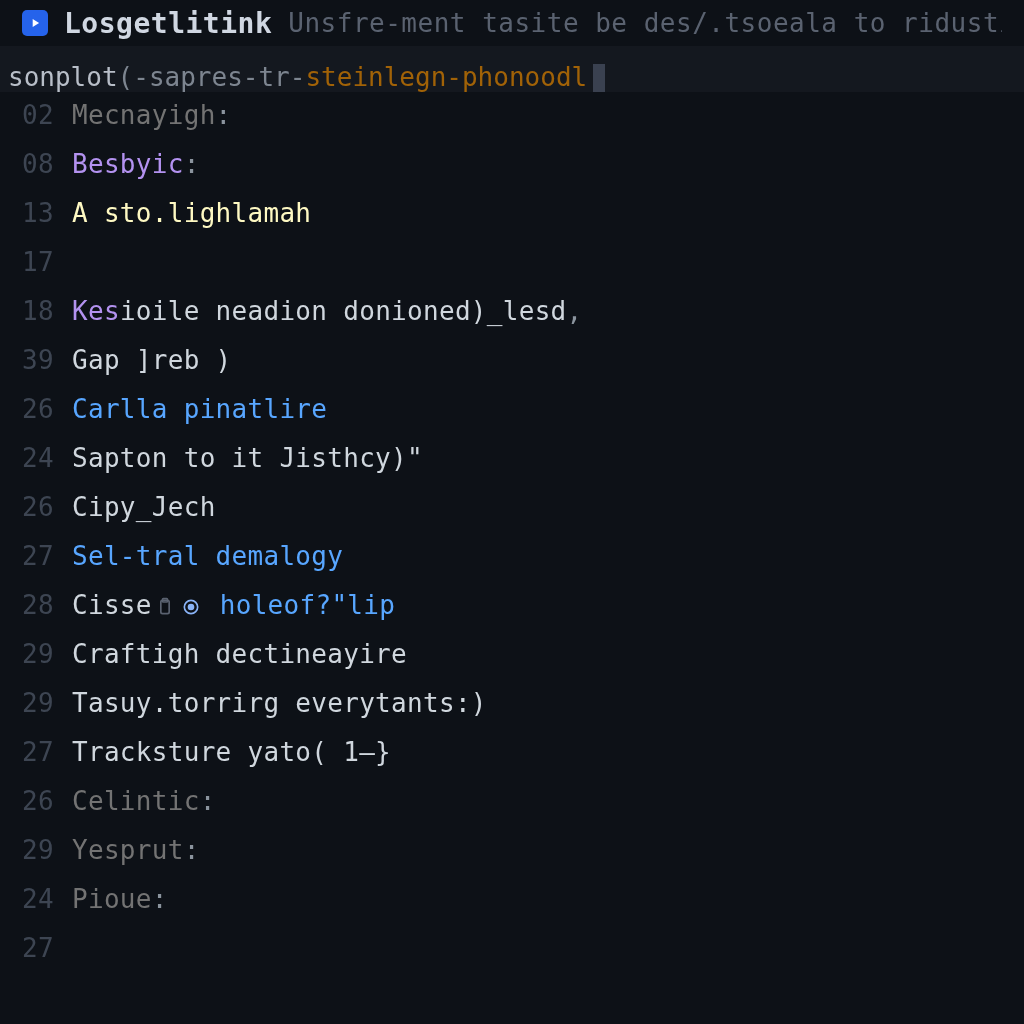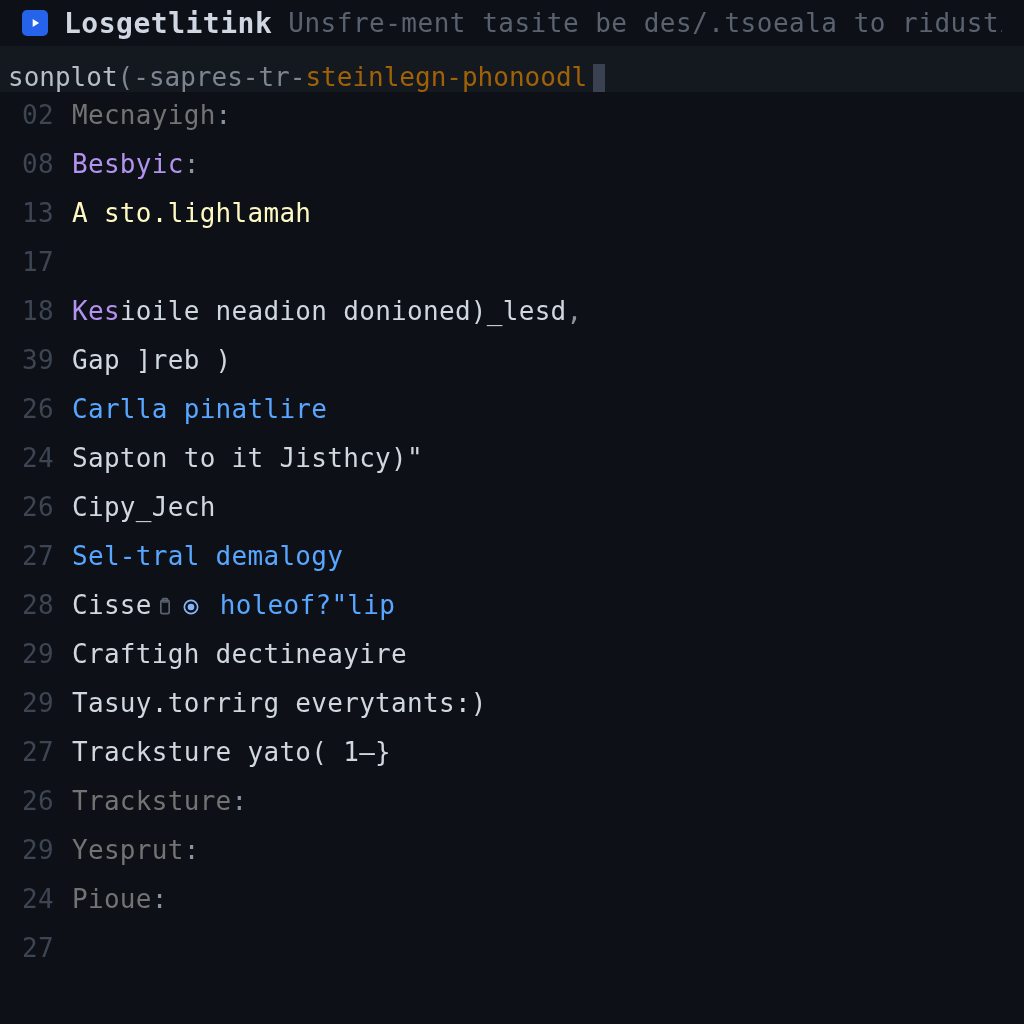--- a/index.html
+++ b/index.html
@@ -175,21 +175,21 @@
     <div class="line">
       <span class="gutter">29</span>
       <span class="code"><span class="t-plain">Tasuy.torrirg everytants:)</span></span>
     </div>
     <div class="line">
       <span class="gutter">27</span>
       <span class="code"><span class="t-plain">Tracksture yato( 1—}</span></span>
     </div>
     <div class="line">
       <span class="gutter">26</span>
-      <span class="code"><span class="t-pink">Tracksture</span><span class="t-syntax">:</span></span>
+      <span class="code"><span class="t-pink">Celintic</span><span class="t-syntax">:</span></span>
     </div>
     <div class="line">
       <span class="gutter">29</span>
       <span class="code"><span class="t-pink">Yesprut</span><span class="t-syntax">:</span></span>
     </div>
     <div class="line">
       <span class="gutter">24</span>
       <span class="code"><span class="t-pink">Pioue</span><span class="t-syntax">:</span></span>
     </div>
     <div class="line">

